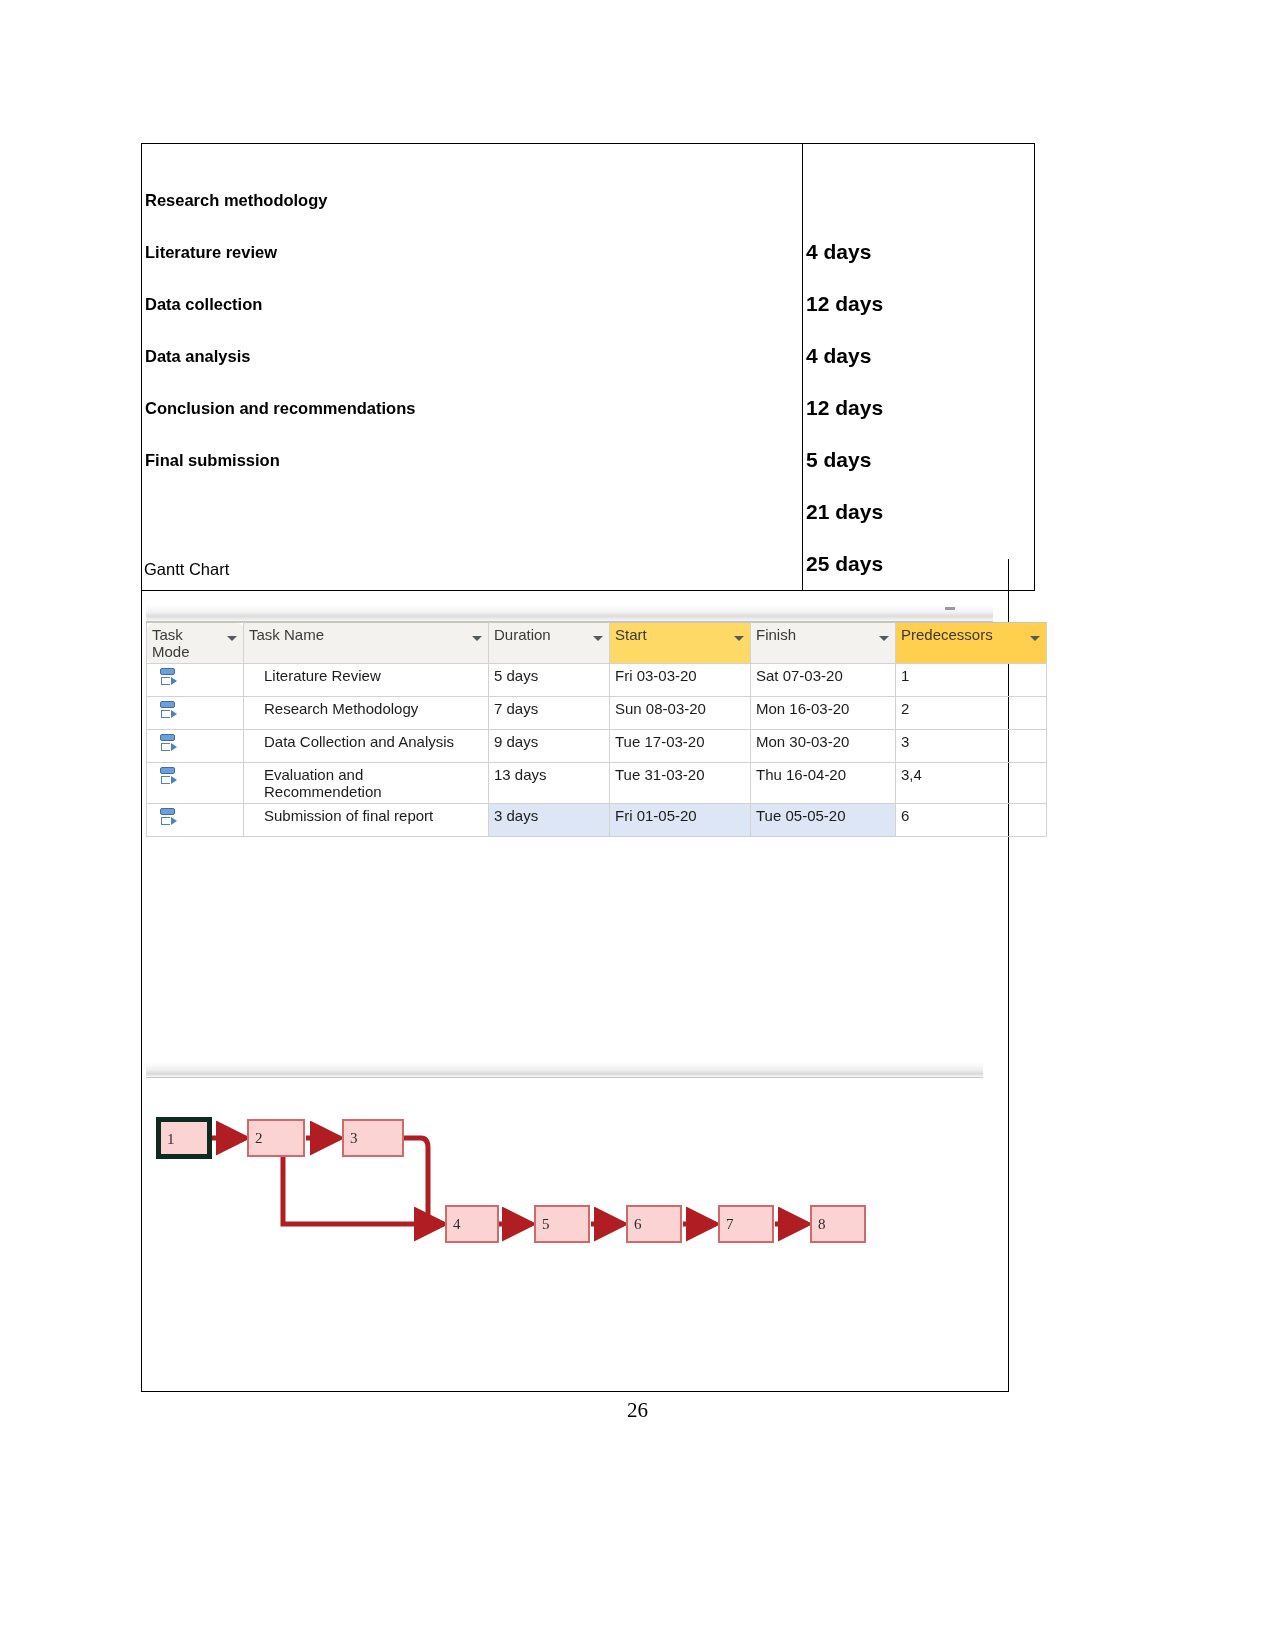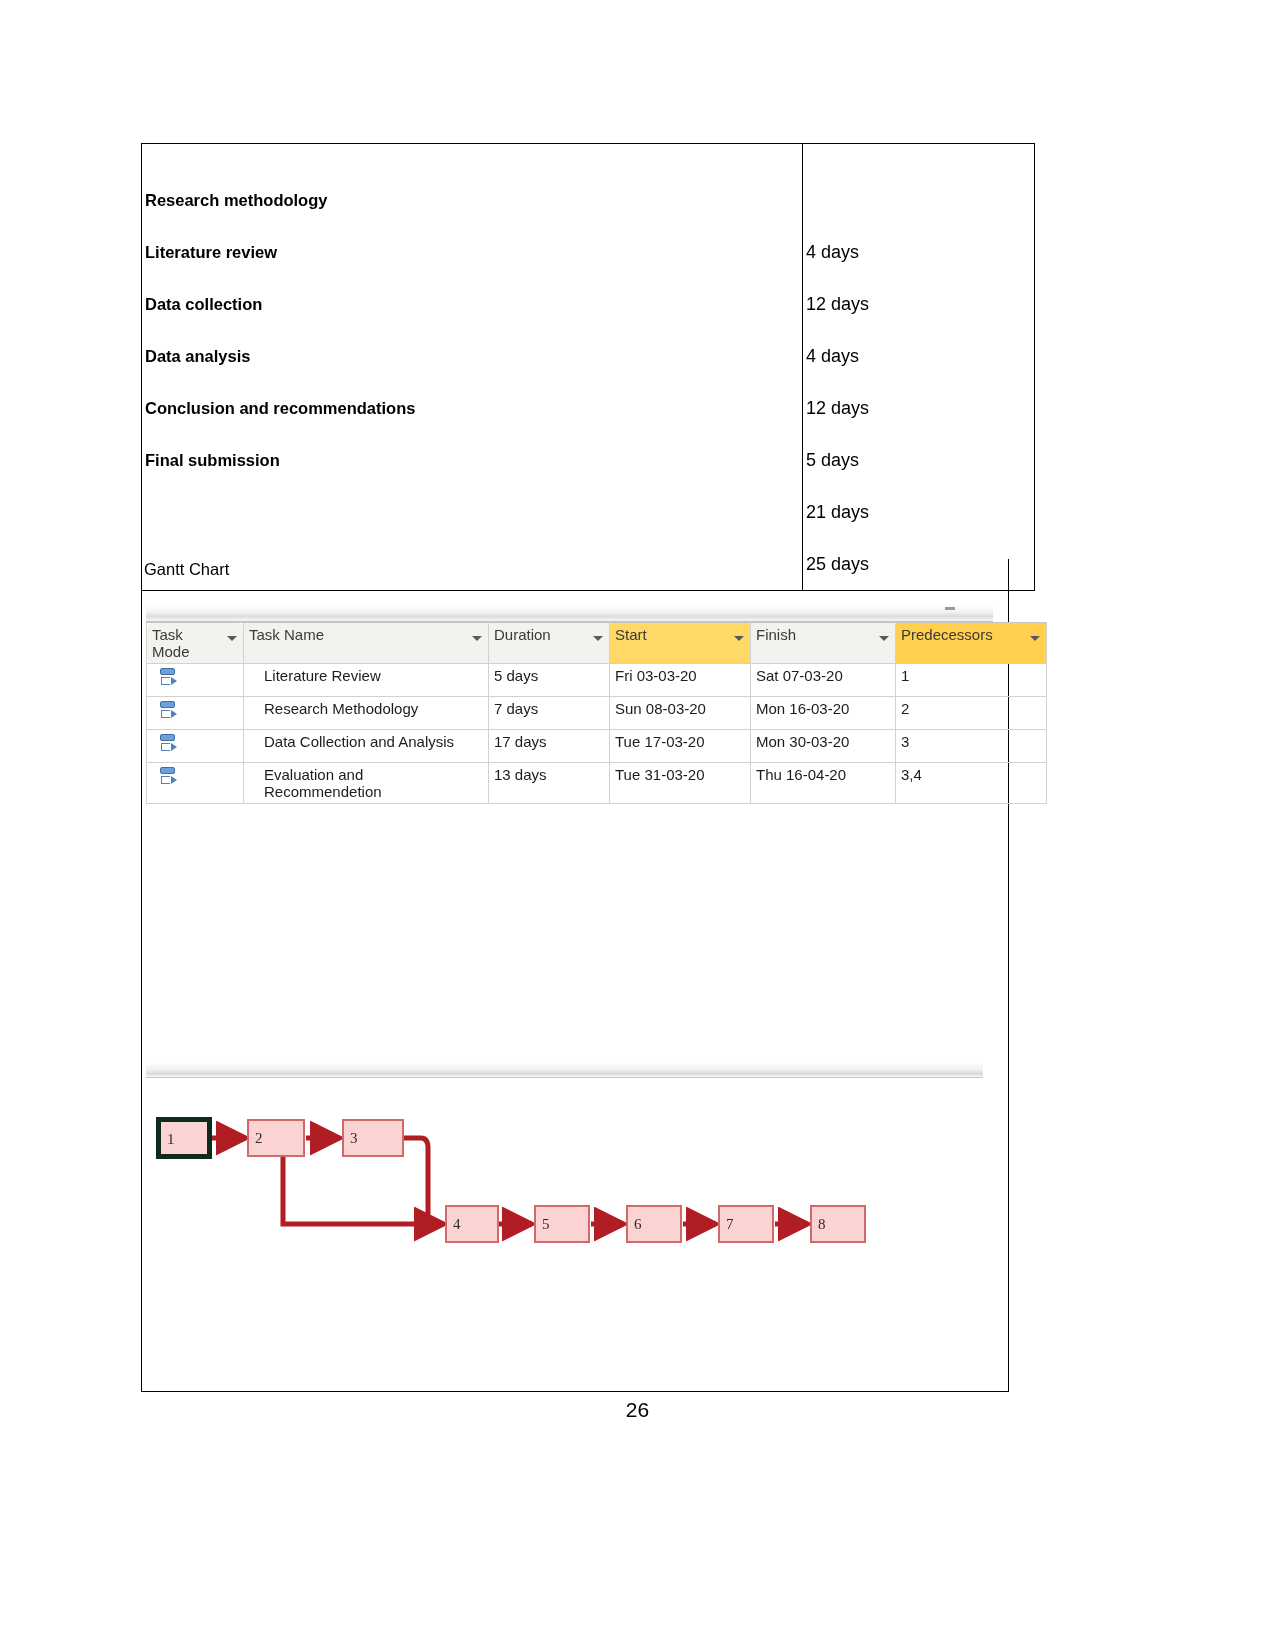--- a/index.html
+++ b/index.html
@@ -39,22 +39,22 @@
   .sched-list .line {
     font-weight: bold;
     font-size: 16.5px;
     line-height: 52px;
     white-space: nowrap;
   }
   .sched-days {
     padding: 82px 0 0 3px;
   }
   .sched-days .line {
-    font-weight: normal;
-    font-size: 18px;
+    font-weight: bold;
+    font-size: 21px;
     line-height: 52px;
     white-space: nowrap;
   }
 
   
   .gantt-caption {
     position: absolute;
     left: 144px;
     top: 560px;
     font-weight: normal;
@@ -225,21 +225,21 @@
     outline: 2px solid #0e2a1f;
   }
 
   
   .page-number {
     position: absolute;
     left: 0;
     top: 1398px;
     width: 1275px;
     text-align: center;
-    font-family: Liberation Sans, sans-serif;
+    font-family: Liberation Serif, serif;
     font-size: 21px;
     color: #000000;
   }
 </style>
 </head>
 <body>
 
 <table class="sched-table">
   <tbody>
       <tr>
@@ -333,38 +333,51 @@
         <td>2</td>
       </tr>
       <tr>
         <td>
           <span class="mode-icon">
               <span class="bar"></span>
               <span class="ar"></span>
             </span>
         </td>
         <td class="name">Data Collection and Analysis</td>
-        <td>17 days</td>
+        <td>9 days</td>
         <td>Tue 17-03-20</td>
         <td>Mon 30-03-20</td>
         <td>3</td>
       </tr>
       <tr>
         <td>
           <span class="mode-icon">
               <span class="bar"></span>
               <span class="ar"></span>
             </span>
         </td>
         <td class="name">Evaluation and Recommendetion</td>
         <td>13 days</td>
         <td>Tue 31-03-20</td>
         <td>Thu 16-04-20</td>
         <td>3,4</td>
       </tr>
+      <tr>
+        <td>
+          <span class="mode-icon">
+              <span class="bar"></span>
+              <span class="ar"></span>
+            </span>
+        </td>
+        <td class="name">Submission of final report</td>
+        <td class="sel">3 days</td>
+        <td class="sel">Fri 01-05-20</td>
+        <td class="sel">Tue 05-05-20</td>
+        <td>6</td>
+      </tr>
     </tbody>
   </table>
 </div>
 
 <div class="net-wrap">
   <div class="net-toolbar"></div>
   <div class="net-canvas">
     <svg width="837" height="285" viewBox="0 0 837 285" style="position:absolute;left:0;top:0;">
       <defs>
         <marker id="arrowRed" markerWidth="7" markerHeight="7" refX="6" refY="3.5" orient="auto">

